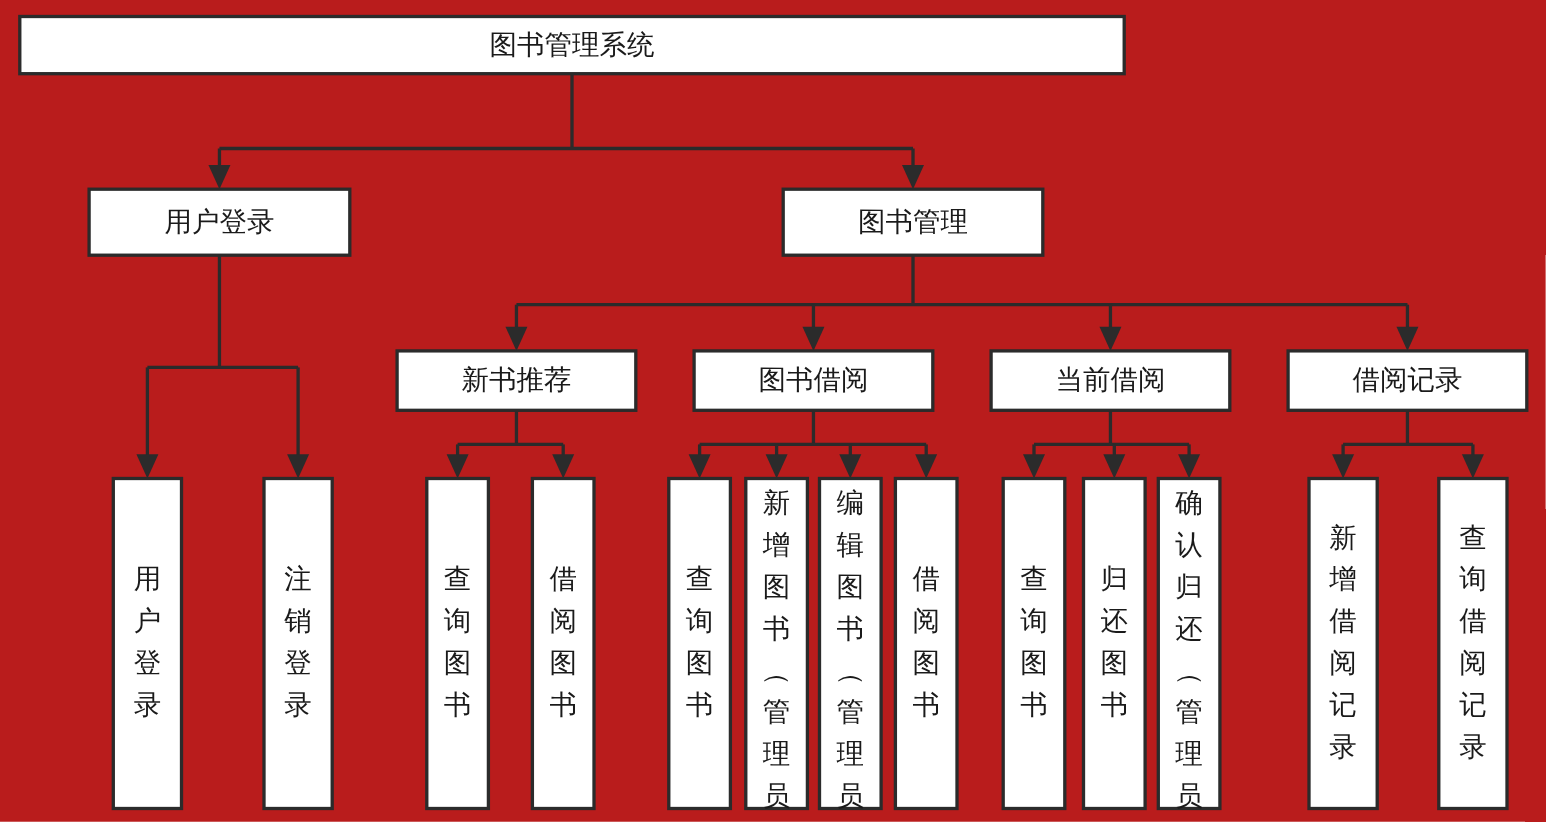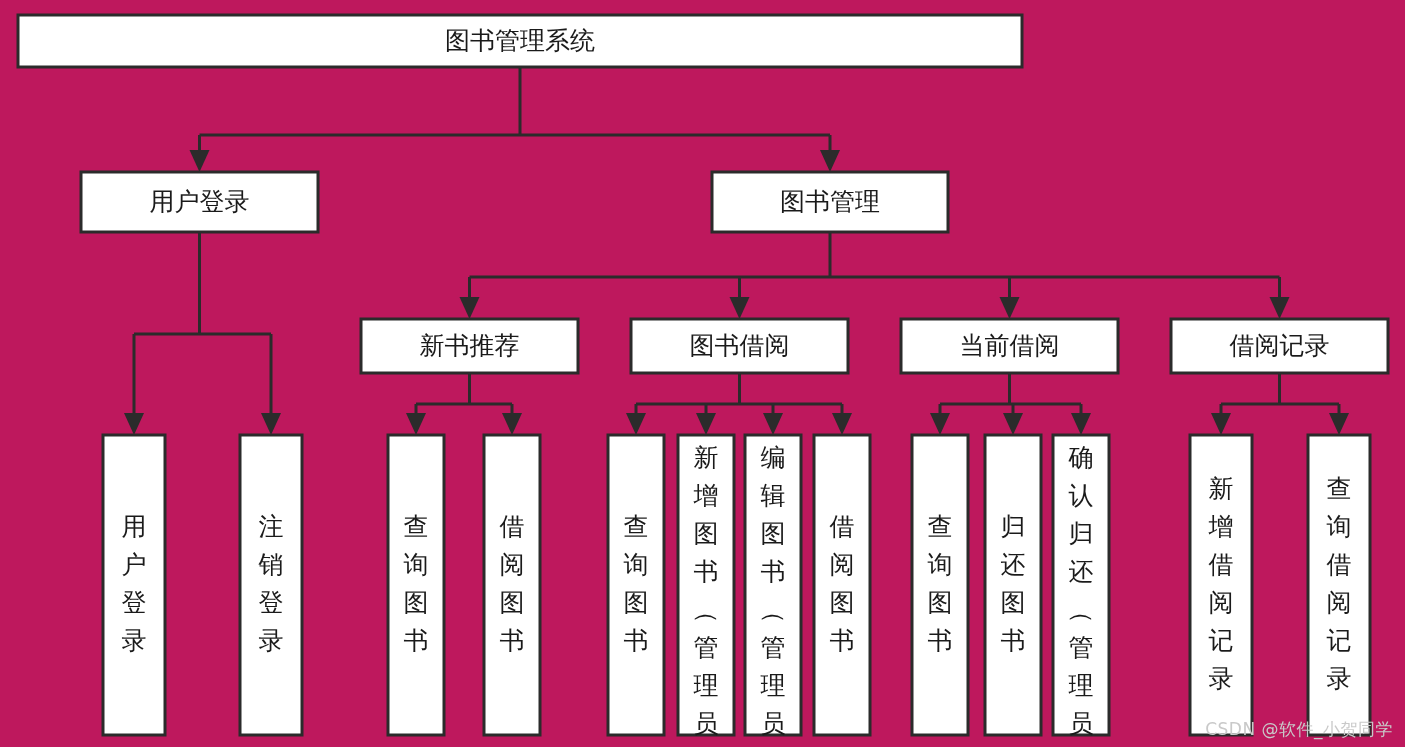--- a/index.html
+++ b/index.html
@@ -12,21 +12,21 @@
     width: 1405px;
     height: 747px;
     font-family: "DejaVu Sans", "Liberation Sans", sans-serif;
     overflow: hidden;
     position: relative;
   }
   #diagram-root {
     position: relative;
     width: 1405px;
     height: 747px;
-    background: #be185d;
+    background: #b91c1c;
   }
   svg#flowchart {
     display: block;
     width: 1405px;
     height: 747px;
   }
   .node-rect {
     fill: #ffffff;
     stroke: #2b2b2b;
     stroke-width: 3;
@@ -302,15 +302,14 @@
             <text x="1339" y="528" class="node-label-v-char">询</text>
             <text x="1339" y="566" class="node-label-v-char">借</text>
             <text x="1339" y="604" class="node-label-v-char">阅</text>
             <text x="1339" y="642" class="node-label-v-char">记</text>
             <text x="1339" y="680" class="node-label-v-char">录</text>
           </g>
         </g>
       </g>
   </svg>
 
-  <div class="watermark">CSDN @软件_小贺同学</div>
 
 </div>
 
 </body></html>

